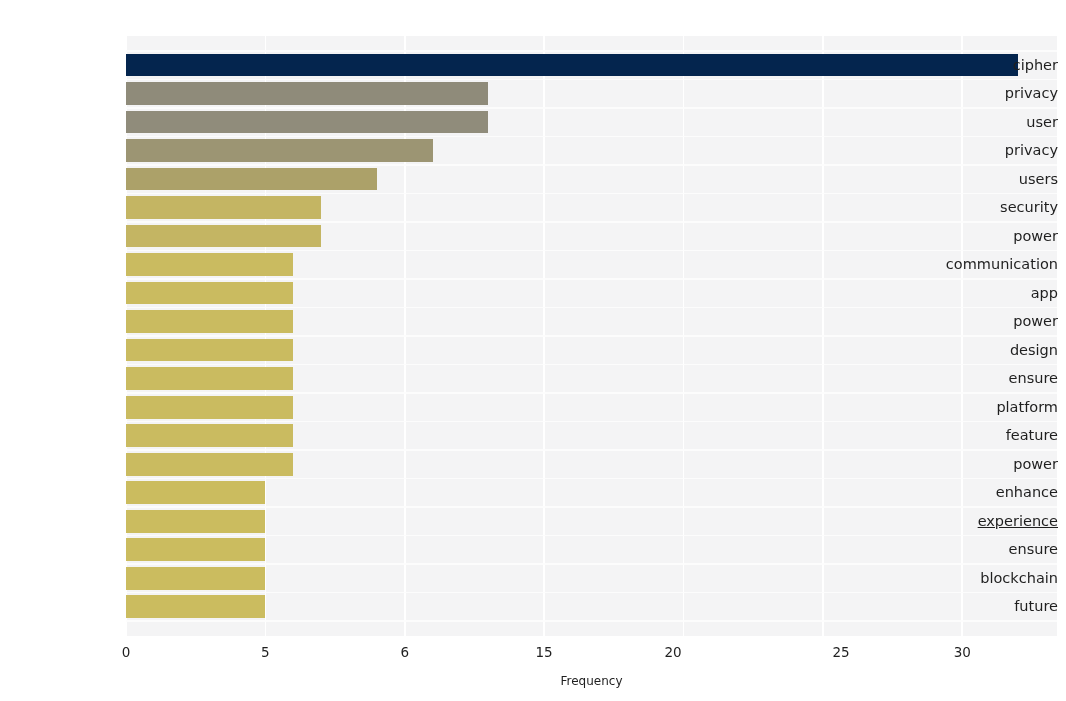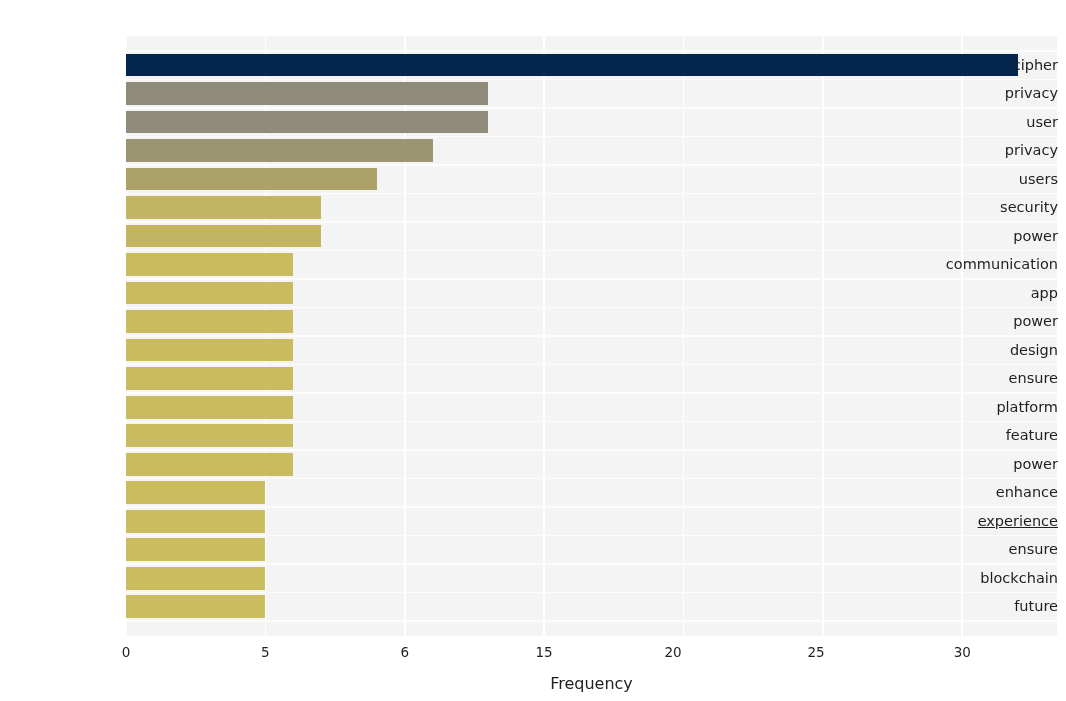--- a/index.html
+++ b/index.html
@@ -97,21 +97,21 @@
     font-size: 13.5px;
     color: #1f1f1f;
   }
 
   #xlabel {
     position: absolute;
     left: 126px;
     top: 674px;
     width: 931px;
     text-align: center;
-    font-size: 16px;
+    font-size: 12px;
     color: #1f1f1f;
   }
 </style>
 </head>
 <body>
 
 <div id="figure">
 
 
   <div id="plot-area">
@@ -232,19 +232,19 @@
       <div class="ytick" style="top: 542.134px;">ensure</div>
       <div class="ytick" style="top: 570.638px;">blockchain</div>
       <div class="ytick" style="top: 599.141px;">future</div>
     </div>
   <div id="xticks">
       <div class="xtick" style="left: 126px;">0</div>
       <div class="xtick" style="left: 265.371px;">5</div>
       <div class="xtick" style="left: 404.743px;">6</div>
       <div class="xtick" style="left: 544.114px;">15</div>
       <div class="xtick" style="left: 673px;">20</div>
-      <div class="xtick" style="left: 816px;">25</div>
+      <div class="xtick" style="left: 841px;">25</div>
       <div class="xtick" style="left: 962.228px;">30</div>
     </div>
 
   <div id="xlabel">Frequency</div>
 
 </div>
 
 </body></html>

